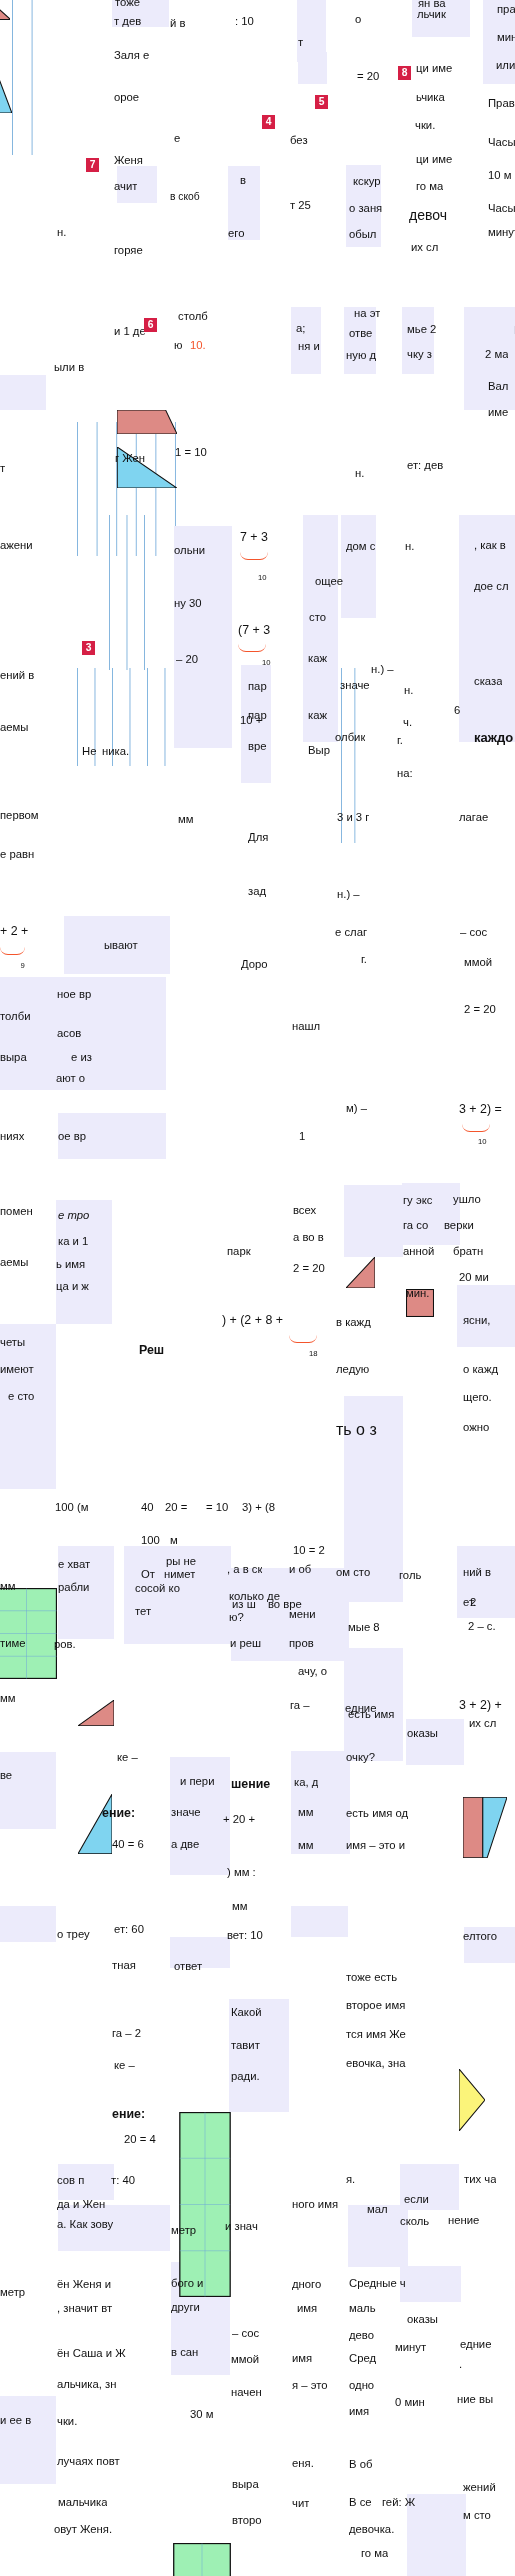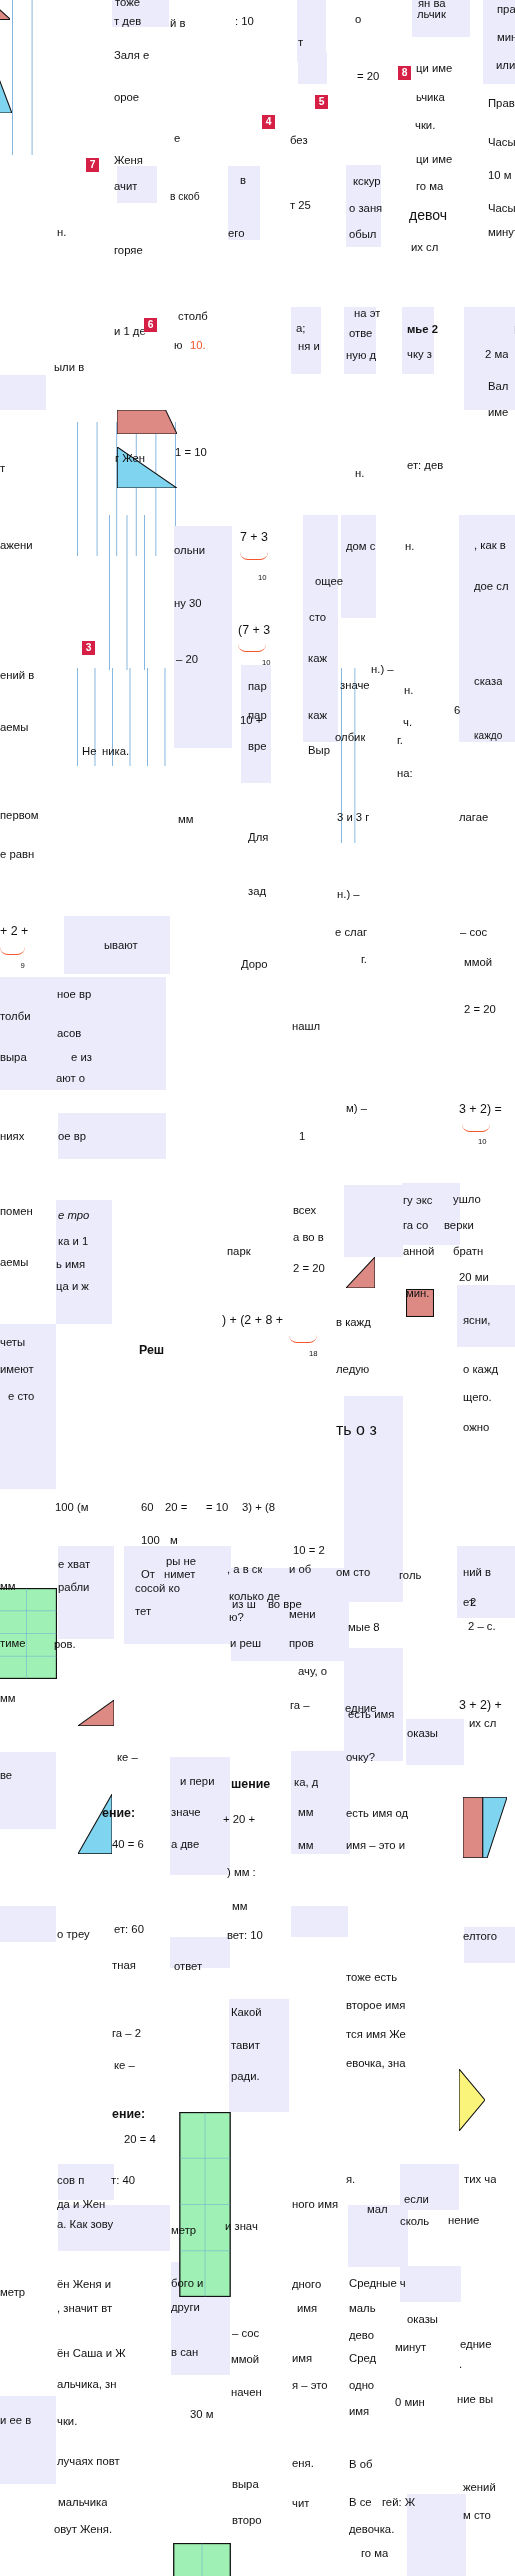--- a/index.html
+++ b/index.html
@@ -279,21 +279,21 @@
       <div class="tx" style="left: 349px; top: 203px; font-size: 11.3px;">о заня</div>
       <div class="tx" style="left: 409px; top: 208px; font-size: 14px;">девоч</div>
       <div class="tx" style="left: 488px; top: 227px; font-size: 11.3px;">минут</div>
       <div class="tx" style="left: 114px; top: 245px; font-size: 11.3px;">горяе</div>
       <div class="tx" style="left: 349px; top: 229px; font-size: 11.3px;">обыл</div>
       <div class="tx" style="left: 411px; top: 242px; font-size: 11.3px;">их сл</div>
       <div class="tx" style="left: 178px; top: 311px; font-size: 11.3px;">столб</div>
       <div class="tx" style="left: 114px; top: 326px; font-size: 11.3px;">и 1 де</div>
       <div class="tx" style="left: 296px; top: 323px; font-size: 11.3px;">а;</div>
       <div class="tx" style="left: 349px; top: 328px; font-size: 11.3px;">отве</div>
-      <div class="tx" style="left: 407px; top: 324px; font-size: 11.3px; font-weight: bold;">мье 2</div>
+      <div class="tx" style="left: 407px; top: 324px; font-size: 11.3px;">мье 2</div>
       <div class="tx" style="left: 354px; top: 308px; font-size: 11.3px;">на эт</div>
       <div class="tx" style="left: 514px; top: 325px; font-size: 11.3px;">В</div>
       <div class="tx" style="left: 174px; top: 340px; font-size: 11.3px;">ю</div>
       <div class="tx orange" style="left: 190px; top: 340px; font-size: 11.3px;">10.</div>
       <div class="tx" style="left: 298px; top: 341px; font-size: 11.3px;">ня и</div>
       <div class="tx" style="left: 346px; top: 350px; font-size: 11.3px;">ную д</div>
       <div class="tx" style="left: 407px; top: 349px; font-size: 11.3px;">чку з</div>
       <div class="tx" style="left: 485px; top: 349px; font-size: 11.3px;">2 ма</div>
       <div class="tx" style="left: 54px; top: 362px; font-size: 11.3px;">ыли в</div>
       <div class="tx" style="left: 115px; top: 453px; font-size: 11.3px;">г Жен</div>
@@ -321,21 +321,21 @@
       <div class="tx" style="left: 371px; top: 664px; font-size: 11.3px;">н.) –</div>
       <div class="tx" style="left: 340px; top: 680px; font-size: 11.3px;">значе</div>
       <div class="tx" style="left: 474px; top: 676px; font-size: 11.3px;">сказа</div>
       <div class="tx" style="left: 0px; top: 722px; font-size: 11.3px;">аемы</div>
       <div class="tx" style="left: 240px; top: 715px; font-size: 11.3px;">10 +</div>
       <div class="tx" style="left: 308px; top: 710px; font-size: 11.3px;">каж</div>
       <div class="tx" style="left: 82px; top: 746px; font-size: 11.3px;">Не</div>
       <div class="tx" style="left: 102px; top: 746px; font-size: 11.3px;">ника.</div>
       <div class="tx" style="left: 335px; top: 732px; font-size: 11.3px;">олбик</div>
       <div class="tx" style="left: 397px; top: 735px; font-size: 11.3px;">г.</div>
-      <div class="tx" style="left: 474px; top: 731px; font-size: 10px;">каждо</div>
+      <div class="tx" style="left: 474px; top: 731px; font-size: 13px; font-weight: bold;">каждо</div>
       <div class="tx" style="left: 308px; top: 745px; font-size: 11.3px;">Выр</div>
       <div class="tx" style="left: 397px; top: 768px; font-size: 11.3px;">на:</div>
       <div class="tx" style="left: 0px; top: 670px; font-size: 11.3px;">ений в</div>
       <div class="tx" style="left: 248px; top: 681px; font-size: 11.3px;">пар</div>
       <div class="tx" style="left: 404px; top: 685px; font-size: 11.3px;">н.</div>
       <div class="tx" style="left: 454px; top: 705px; font-size: 11.3px;">6</div>
       <div class="tx" style="left: 248px; top: 710px; font-size: 11.3px;">пар</div>
       <div class="tx" style="left: 403px; top: 717px; font-size: 11.3px;">ч.</div>
       <div class="tx" style="left: 248px; top: 741px; font-size: 11.3px;">вре</div>
       <div class="tx" style="left: 0px; top: 810px; font-size: 11.3px;">первом</div>
@@ -387,21 +387,21 @@
       <div class="tx" style="left: 459px; top: 1272px; font-size: 11.3px;">20 ми</div>
       <div class="tx" style="left: 406px; top: 1288px; font-size: 11.3px;">мин.</div>
       <div class="tx" style="left: 0px; top: 1337px; font-size: 11.3px;">четы</div>
       <div class="tx b" style="left: 139px; top: 1344px; font-size: 12.4px;">Реш</div>
       <div class="tx" style="left: 222px; top: 1314px; font-size: 12.4px;">) + (2 + 8 +</div>
       <div class="tx" style="left: 309px; top: 1350px; font-size: 7.7px;">18</div>
       <div class="tx" style="left: 336px; top: 1317px; font-size: 11.3px;">в кажд</div>
       <div class="tx" style="left: 463px; top: 1315px; font-size: 11.3px;">ясни,</div>
       <div class="tx" style="left: 0px; top: 1364px; font-size: 11.3px;">имеют</div>
       <div class="tx" style="left: 55px; top: 1502px; font-size: 11.3px;">100 (м</div>
-      <div class="tx" style="left: 141px; top: 1502px; font-size: 11.3px;">60</div>
+      <div class="tx" style="left: 141px; top: 1502px; font-size: 11.3px;">40</div>
       <div class="tx" style="left: 165px; top: 1502px; font-size: 11.3px;">20 =</div>
       <div class="tx" style="left: 206px; top: 1502px; font-size: 11.3px;">= 10</div>
       <div class="tx" style="left: 242px; top: 1502px; font-size: 11.3px;">3) + (8</div>
       <div class="tx" style="left: 336px; top: 1364px; font-size: 11.3px;">ледую</div>
       <div class="tx" style="left: 463px; top: 1364px; font-size: 11.3px;">о кажд</div>
       <div class="tx" style="left: 0px; top: 1391px; font-size: 11.3px; padding-left: 8px;">е сто</div>
       <div class="tx" style="left: 463px; top: 1392px; font-size: 11.3px;">щего.</div>
       <div class="tx" style="left: 141px; top: 1535px; font-size: 11.3px;">100</div>
       <div class="tx" style="left: 170px; top: 1535px; font-size: 11.3px;">м</div>
       <div class="tx" style="left: 293px; top: 1545px; font-size: 11.3px;">10 = 2</div>

